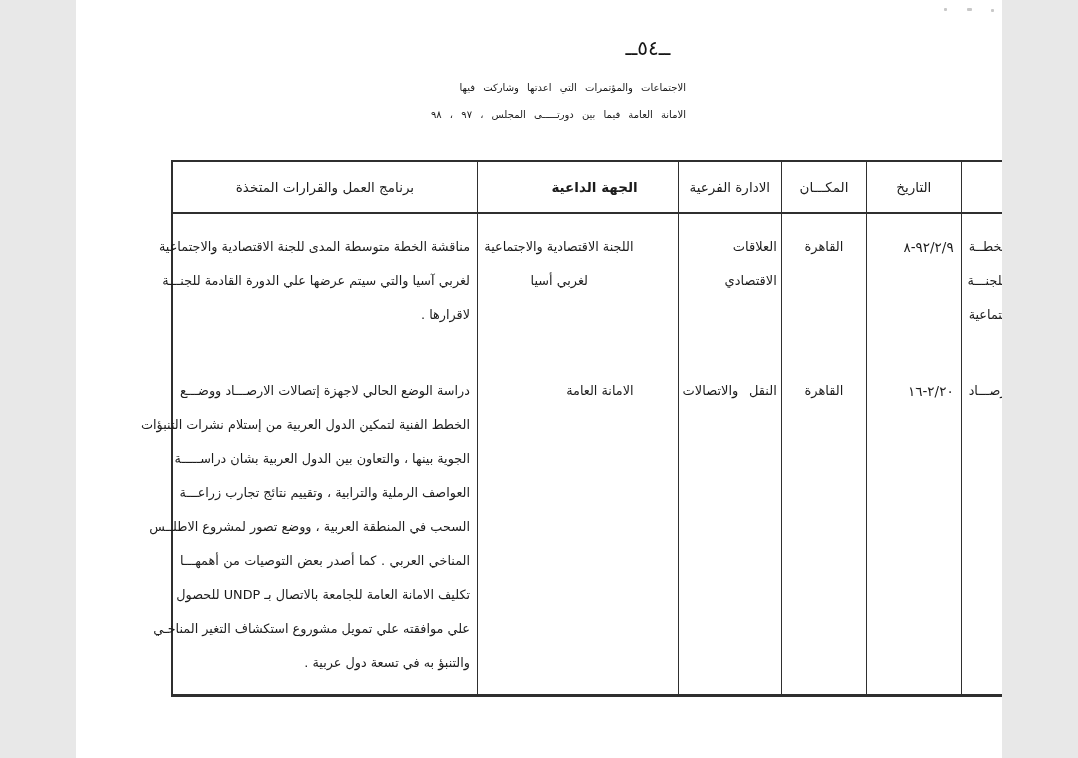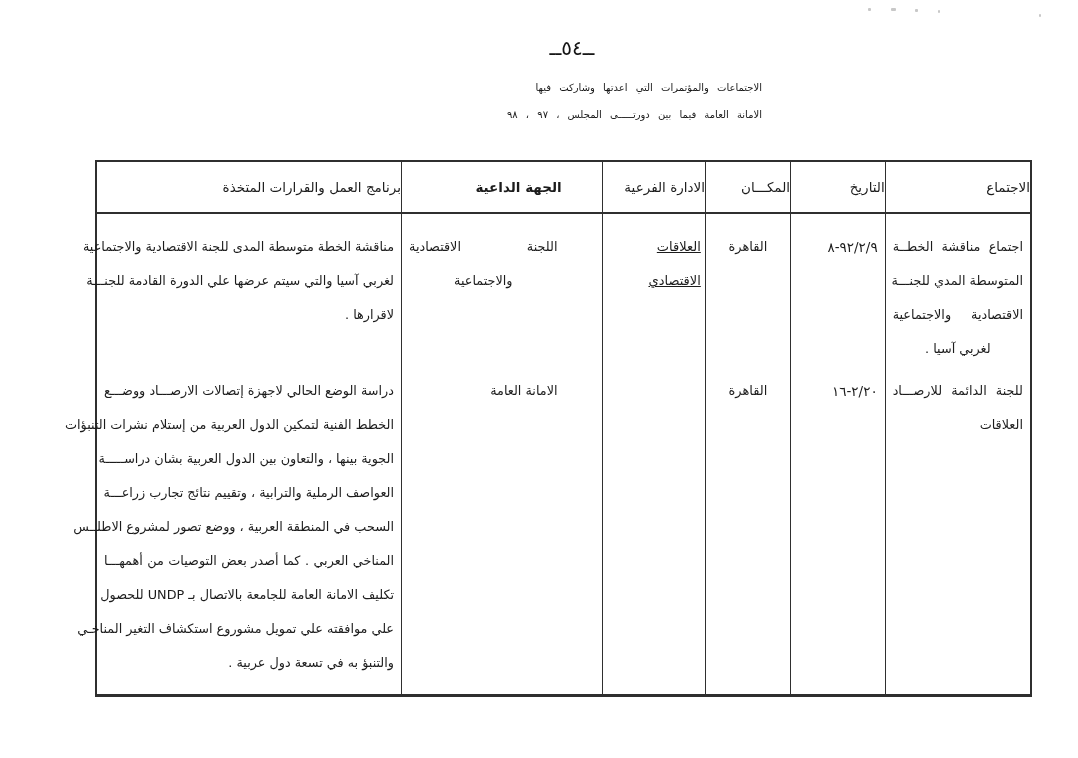--- a/index.html
+++ b/index.html
@@ -1,18 +1,18 @@
 <!DOCTYPE html>
 <html lang="ar" dir="rtl"><head>
 <meta charset="utf-8">
 <style>
   html,body { margin:0; padding:0; background:#e8e8e8; }
   .page {
     position:relative;
-    width:1078px; height:758px;
+    width:926px; height:758px;
     margin:0 auto;
     background:#ffffff;
     font-family:"DejaVu Sans", sans-serif;
     color:#1c1c1c;
     direction:rtl;
     overflow:hidden;
   }
   
   .speck { position:absolute; width:3px; height:3px; background:#9a9a9a; border-radius:1px; opacity:.55; }
   .sp1 { top:8px;  left:868px; }
@@ -41,38 +41,38 @@
   .tbody { display:flex; height:480px; }
   .col { box-sizing:border-box; border-left:1.4px solid #2f2f2f; position:relative; }
   .col:last-child { border-left:none; }
   .c-meeting { width:152px; }
   .c-date    { width:99px;  }
   .c-place   { width:89px;  }
   .c-subdept { width:108px;margin-left:37px; }
   .c-inviter { width:171px; }
   .c-program { width:318px; }
 
-  .th { line-height:50px; text-align:right; font-size:13.5px; white-space:nowrap; overflow:visible; }
+  .th { line-height:50px; text-align:center; font-size:13.5px; white-space:nowrap; overflow:visible; }
   .th-right { text-align:right; padding-left:4px; padding-right:3px;font-weight:bold; }
 
   .entry { position:absolute; right:0; left:0; padding:0 7px; }
   .e1 { top:16px; }
   .e2 { top:160px; }
 
   .tline {
     font-size:12.8px; line-height:34px;
     text-align:justify; text-align-last:justify;
     white-space:nowrap;
   }
   .tline:last-child { text-align-last:right; white-space:normal; }
   .center-last .tline:last-child { text-align-last:center; }
 
   .sline { font-size:13px; line-height:34px; }
   .center  { text-align:center; }
-  .stretch { text-align:justify; text-align-last:justify; padding:0 4px;text-decoration:underline; }
+  .stretch { text-align:justify; text-align-last:justify; padding:0 4px; }
   .date    { direction:ltr; text-align:right; font-size:13.5px; letter-spacing:.5px; }
 </style>
 </head>
 <body>
 
 <div class="page">
 
   <span class="speck sp1"></span>
   <span class="speck sp2"></span>
   <span class="speck sp3"></span>
@@ -117,25 +117,27 @@
         <div class="entry e2 sline date" dir="ltr">٢/٢٠-١٦</div>
       </div>
 
       <div class="col c-place">
         <div class="entry e1 sline center">القاهرة</div>
         <div class="entry e2 sline center">القاهرة</div>
       </div>
 
       <div class="col c-subdept">
         <div class="entry e1 sline stretch">العلاقات الاقتصادي</div>
+        <div class="entry e2 sline stretch">النقل والاتصالات</div>
       </div>
 
       <div class="col c-inviter">
         <div class="entry e1 center-last">
             <div class="tline">اللجنة الاقتصادية والاجتماعية</div>
+            <div class="tline">لغربي أسيا</div>
           </div>
         <div class="entry e2">
             <div class="tline">الامانة العامة</div>
           </div>
       </div>
 
       <div class="col c-program">
         <div class="entry e1">
             <div class="tline">مناقشة الخطة متوسطة المدى للجنة الاقتصادية والاجتماعية</div>
             <div class="tline">لغربي آسيا والتي سيتم عرضها علي الدورة القادمة للجنـــة</div>

